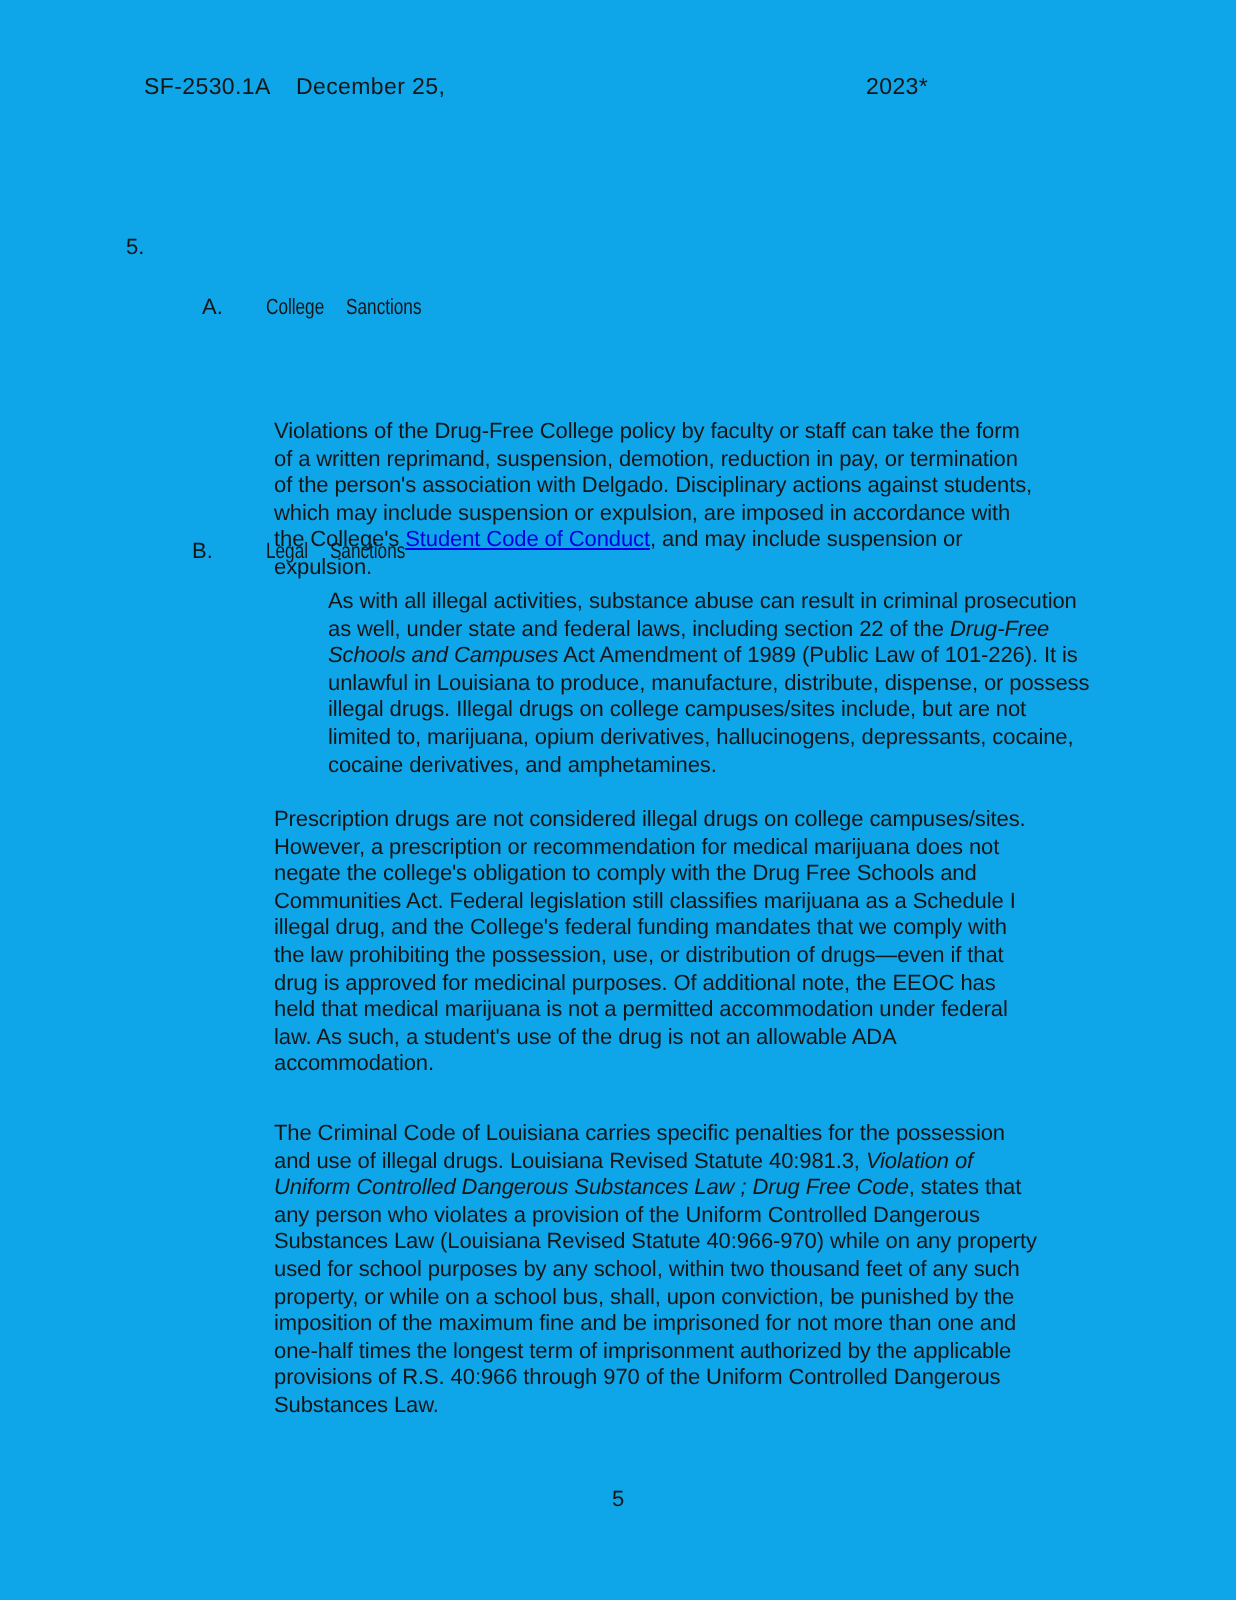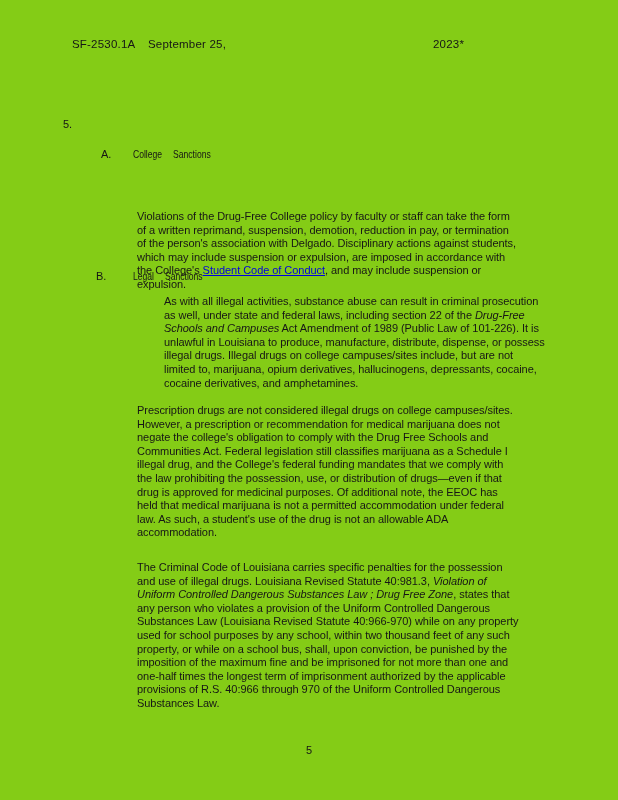--- a/index.html
+++ b/index.html
@@ -1,20 +1,20 @@
 <!DOCTYPE html>
 <html><head>
 <meta charset="utf-8">
 <style>
   html, body { margin: 0; padding: 0; background: #e8e8e8; }
   .page {
     position: relative;
     width: 618px;
     height: 800px;
-    background: #84cc16;
+    background: #0ea5e9;
     font-family: "Liberation Sans", sans-serif;
     color: #161616;
     overflow: hidden;
     margin: 0 auto;
   }
   .hdr { position: absolute; font-size: 11.5px; letter-spacing: 0.2px; }
   .hdr-doc  { left: 72px;  top: 38px; }
   .hdr-date { left: 148px; top: 38px; }
   .hdr-year { left: 433px; top: 38px; }
   .revisions {
@@ -59,21 +59,21 @@
     position: absolute; left: 0; top: 744px; width: 618px;
     text-align: center; font-size: 11px;
   }
 </style>
 </head>
 <body>
 
 <div class="page">
 
   <div class="hdr hdr-doc">SF-2530.1A</div>
-  <div class="hdr hdr-date">September 25,</div>
+  <div class="hdr hdr-date">December 25,</div>
   <div class="hdr hdr-year">2023*</div>
 
   <div class="revisions">
   </div>
 
   <div class="h-num sec5-num">5.</div>
 
   <div class="h-num subA-letter">A.</div>
   <div class="h-title subA-title"><span class="cond">College Sanctions</span></div>
 
@@ -101,21 +101,21 @@
 Communities Act. Federal legislation still classifies marijuana as a Schedule I
 illegal drug, and the College's federal funding mandates that we comply with
 the law prohibiting the possession, use, or distribution of drugs—even if that
 drug is approved for medicinal purposes. Of additional note, the EEOC has
 held that medical marijuana is not a permitted accommodation under federal
 law. As such, a student's use of the drug is not an allowable ADA
 accommodation.</div>
 
   <div class="para paraB3"><span>The Criminal Code of Louisiana carries specific penalties for the possession
 and use of illegal drugs. Louisiana Revised Statute 40:981.3, </span><span class="it">Violation of
-Uniform Controlled Dangerous Substances Law ; Drug Free Zone</span><span>, states that
+Uniform Controlled Dangerous Substances Law ; Drug Free Code</span><span>, states that
 any person who violates a provision of the Uniform Controlled Dangerous
 Substances Law (Louisiana Revised Statute 40:966-970) while on any property
 used for school purposes by any school, within two thousand feet of any such
 property, or while on a school bus, shall, upon conviction, be punished by the
 imposition of the maximum fine and be imprisoned for not more than one and
 one-half times the longest term of imprisonment authorized by the applicable
 provisions of R.S. 40:966 through 970 of the Uniform Controlled Dangerous
 Substances Law.</span></div>
 
   <div class="page-number">5</div>

